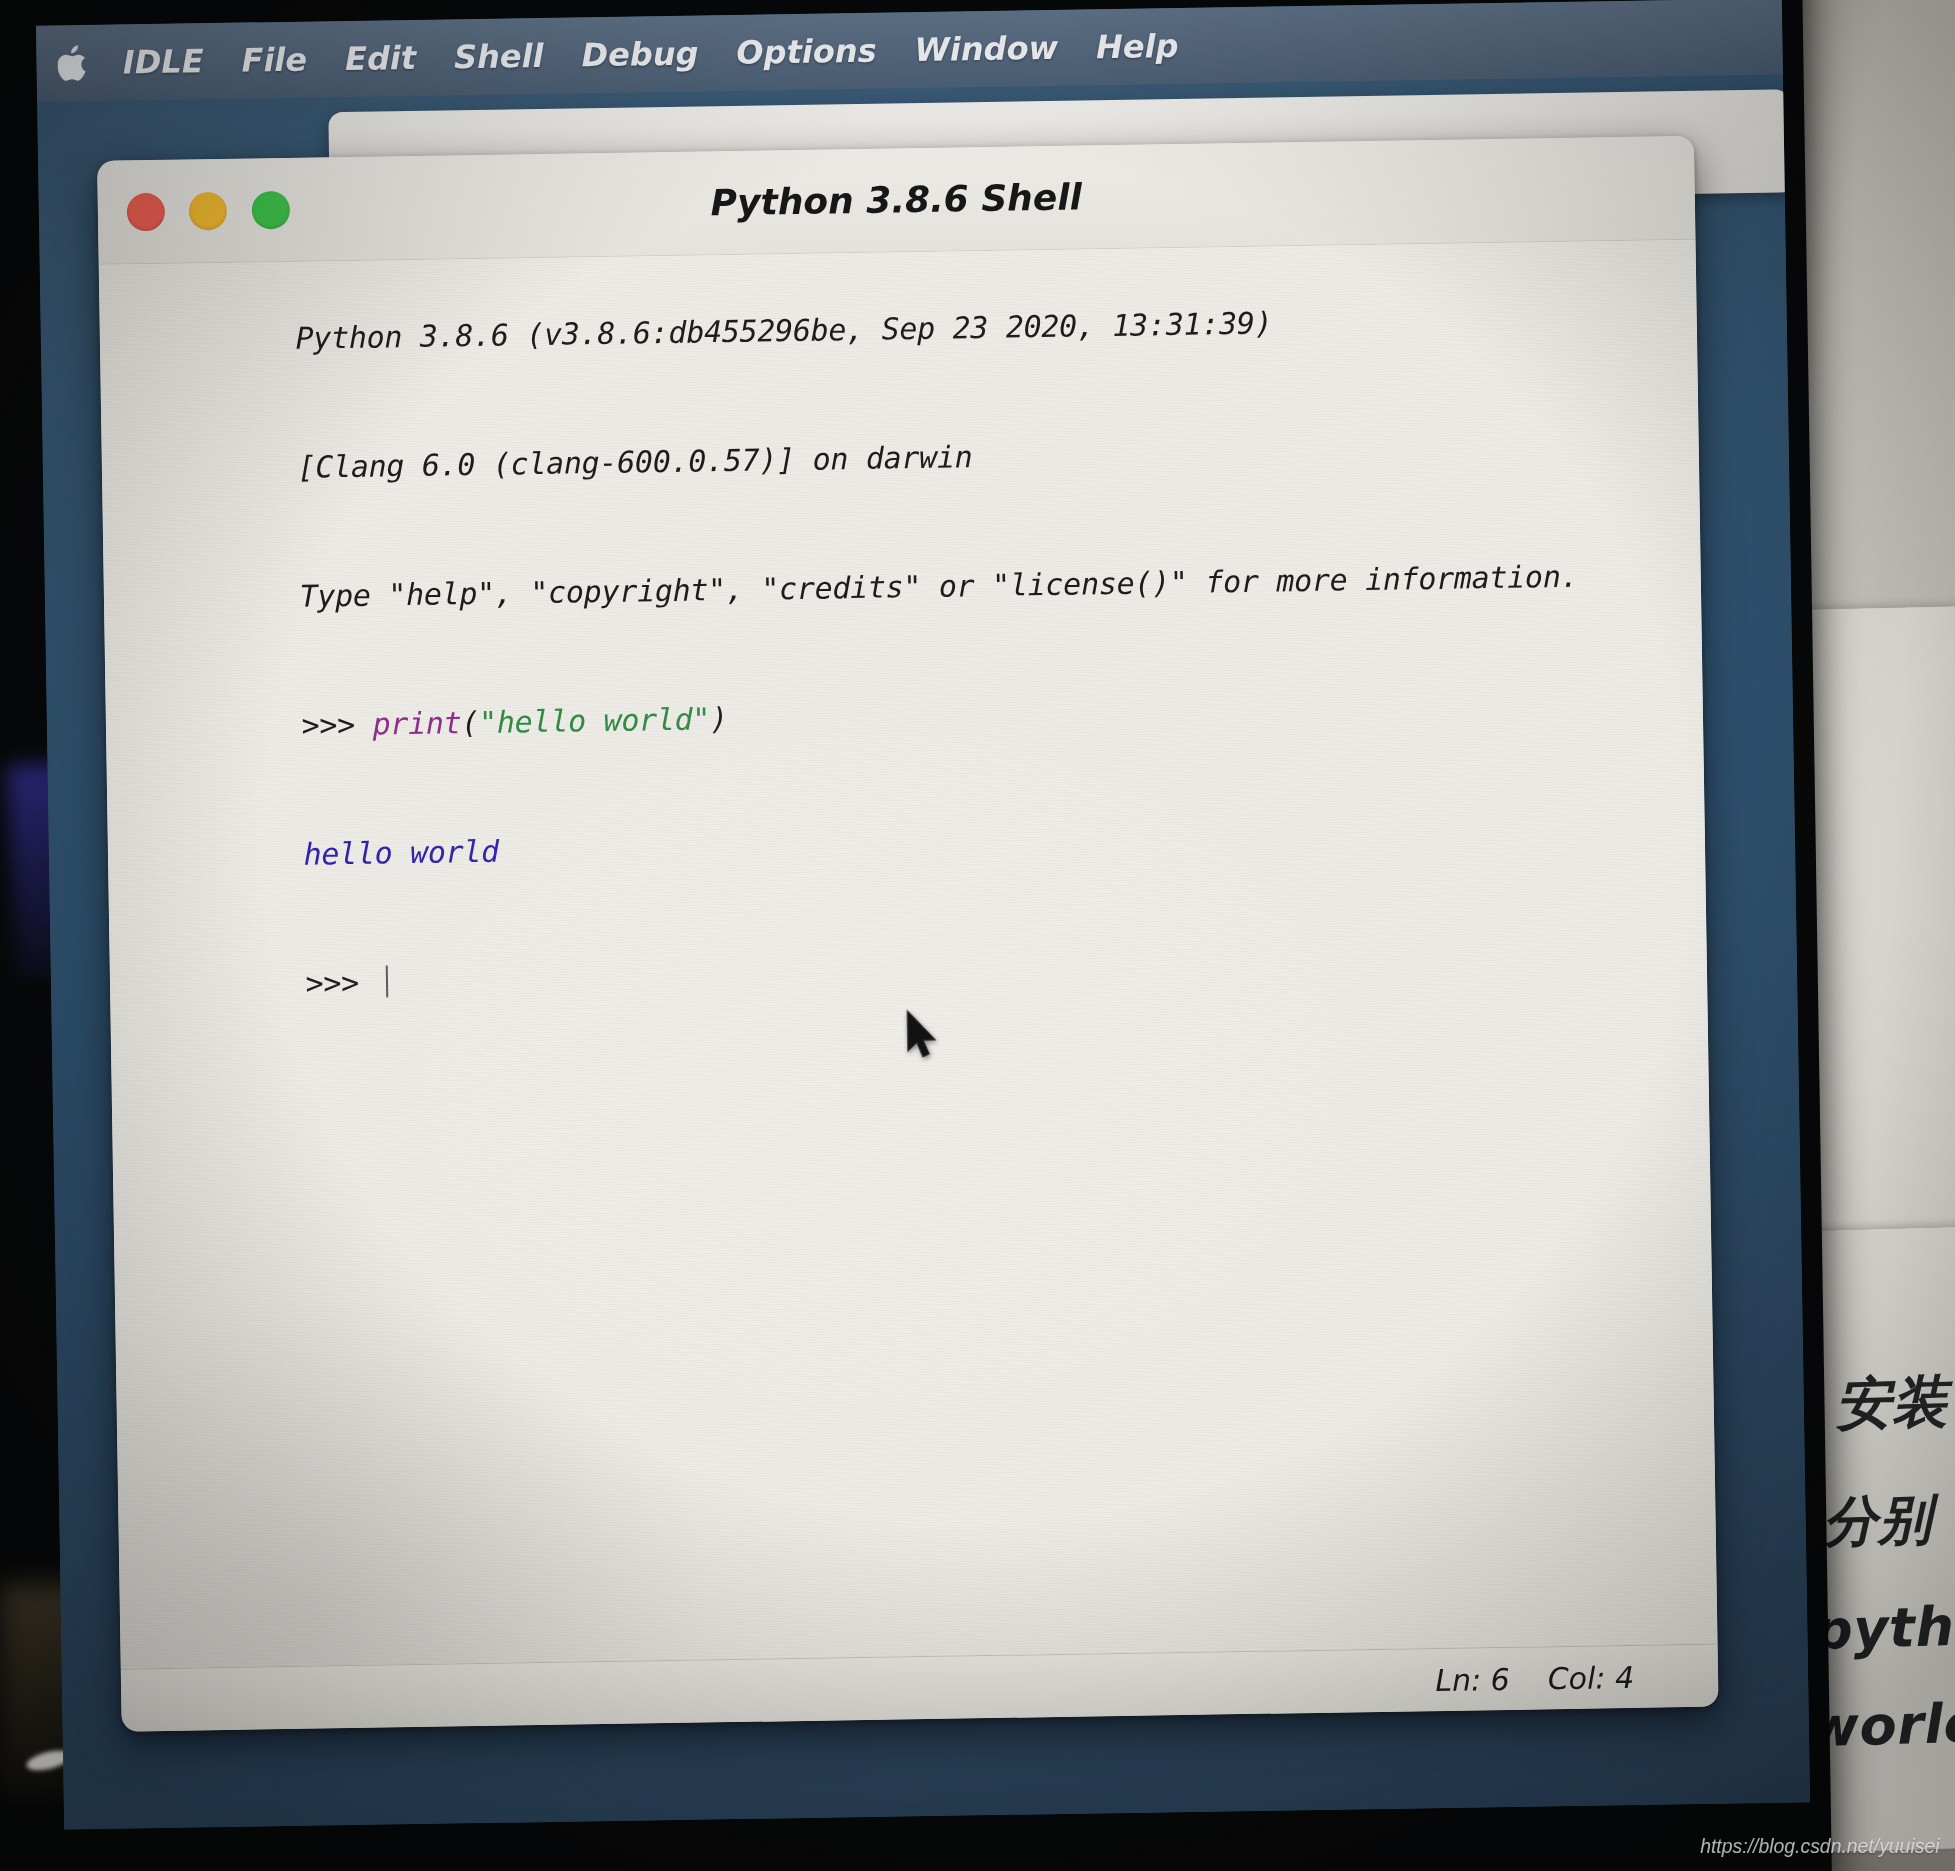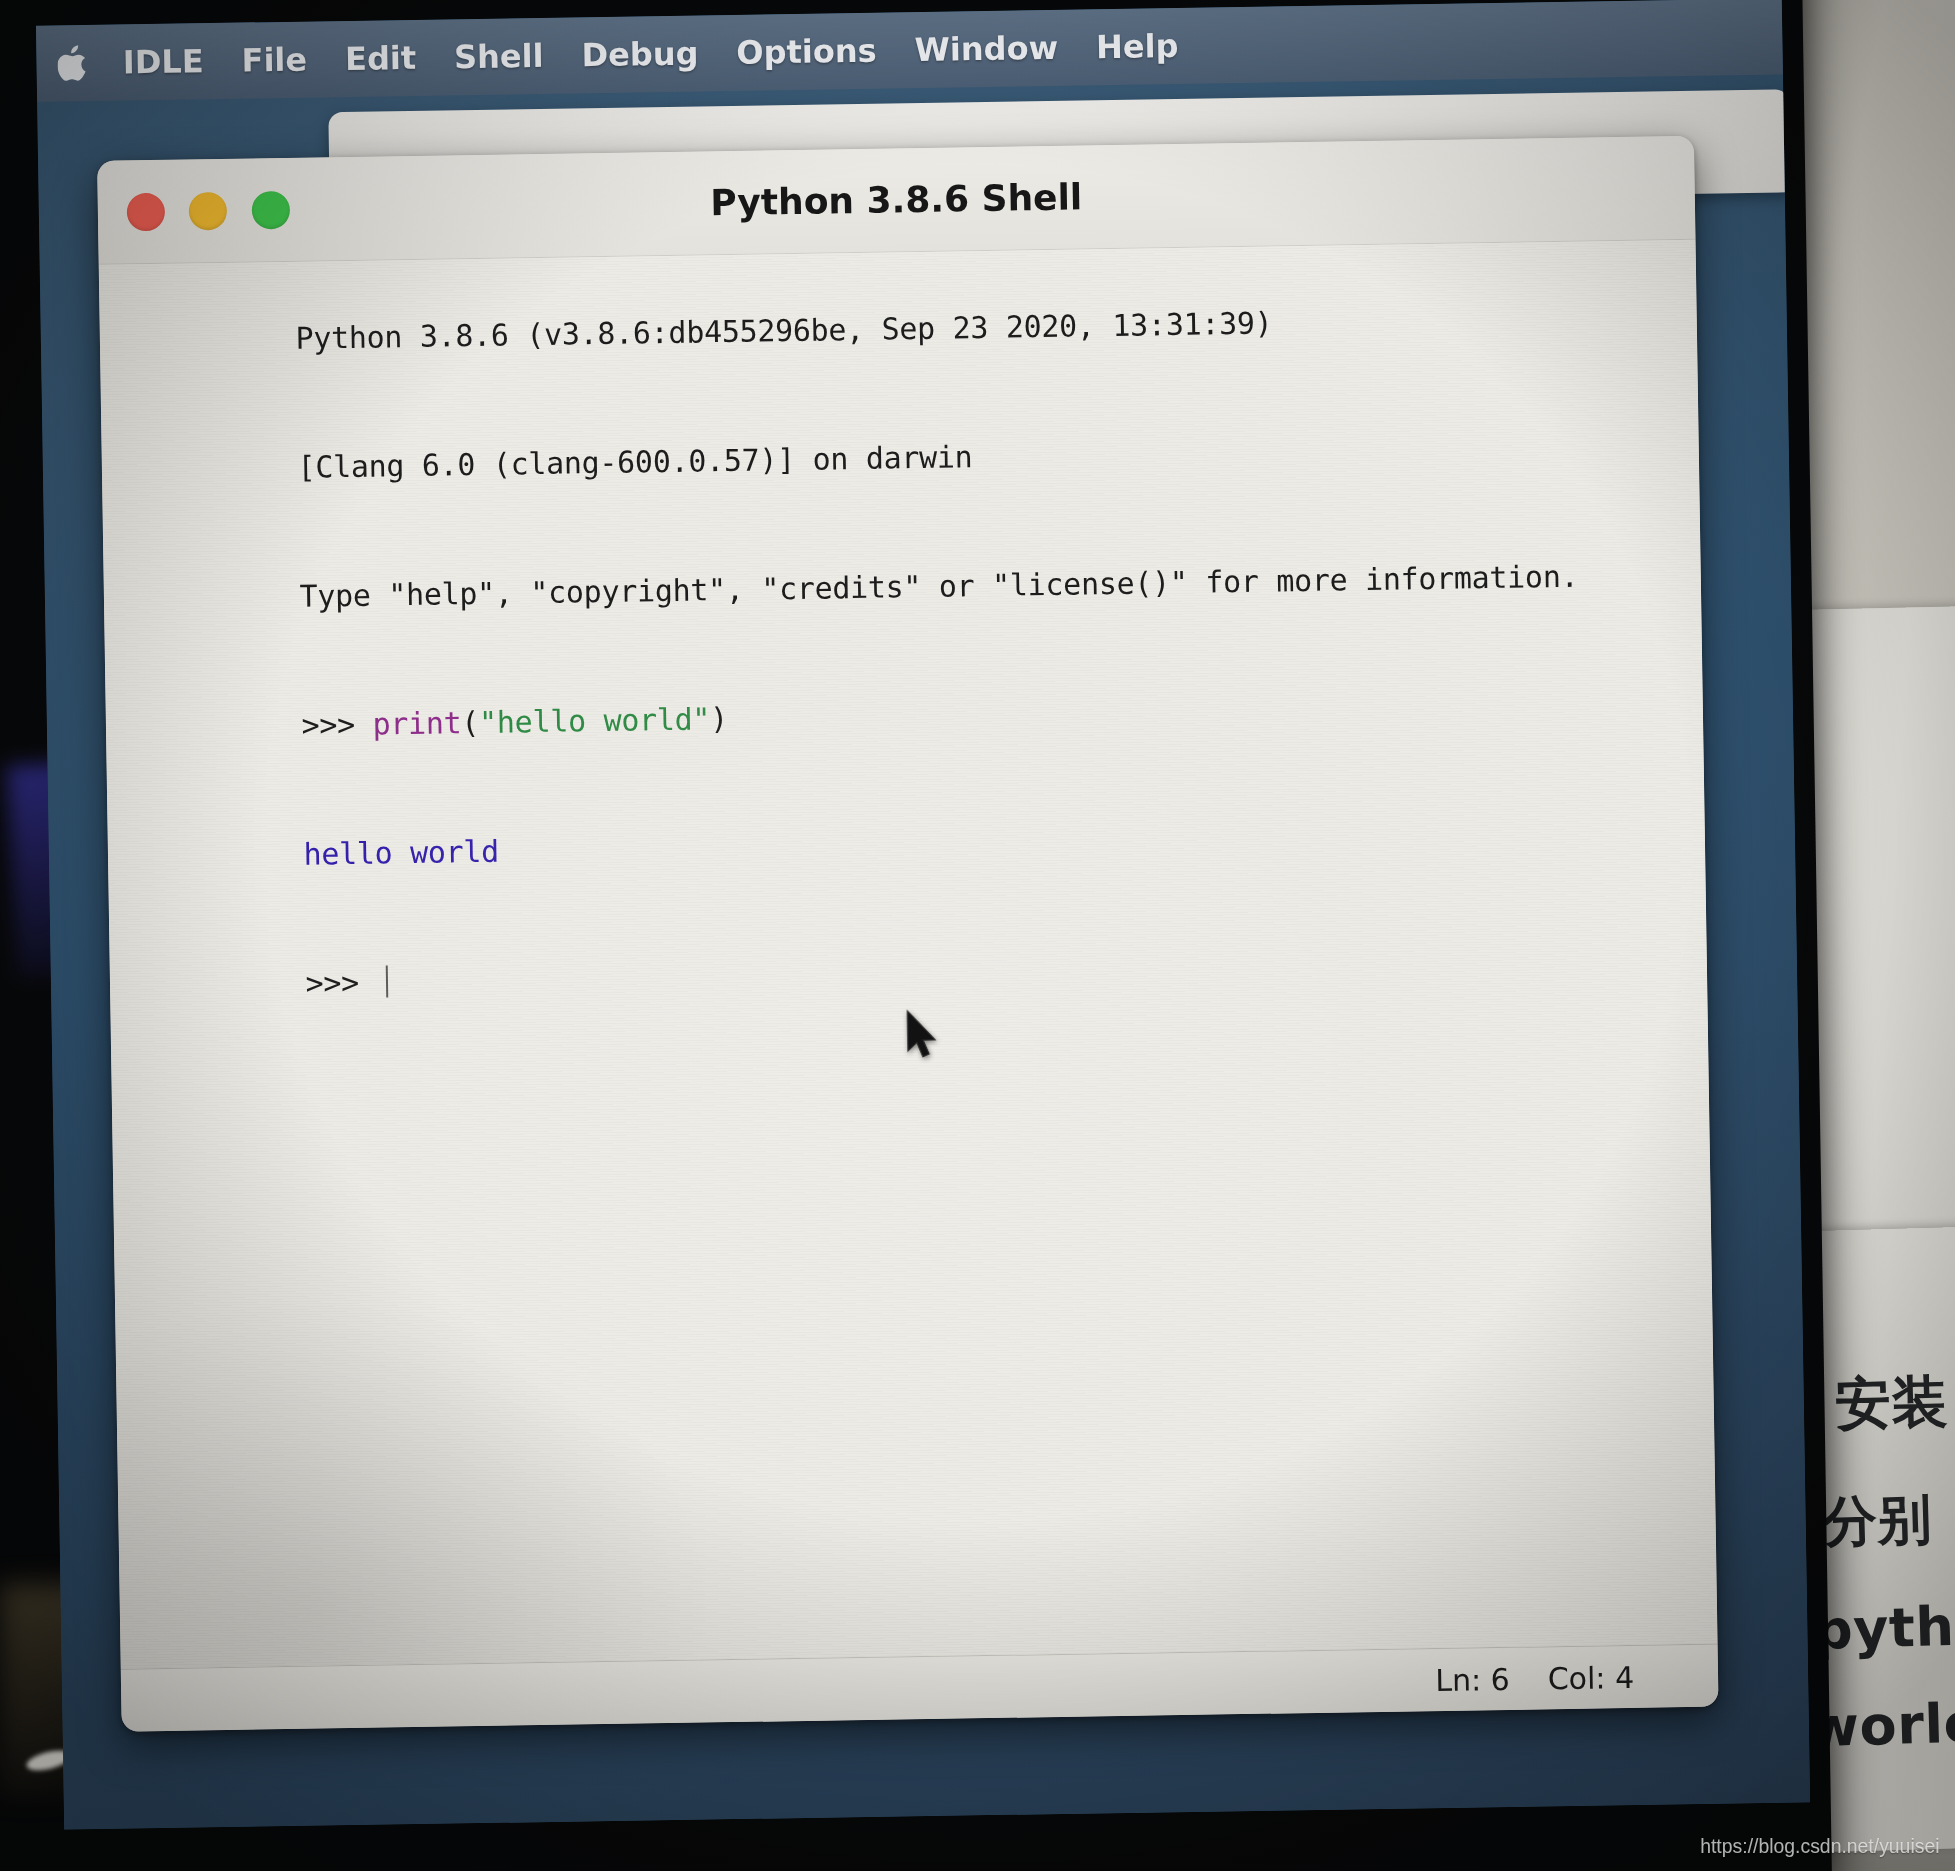--- a/index.html
+++ b/index.html
@@ -15,20 +15,21 @@
     font-family: "Liberation Sans", sans-serif;
     position: relative;
   }
 
   
   #scene {
     position: absolute;
     inset: 0;
     background: #050505;
     overflow: hidden;
+    font-style: italic;
   }
 
   
   .desk-paper {
     position: absolute;
     background: #c9c6bd;
   }
   #desk-right {
     left: 1772px; top: 0; width: 184px; height: 1872px;
     background: linear-gradient(100deg, #b9b6ad 0%, #d6d3ca 22%, #cfccc3 70%, #bcb9b0 100%);

